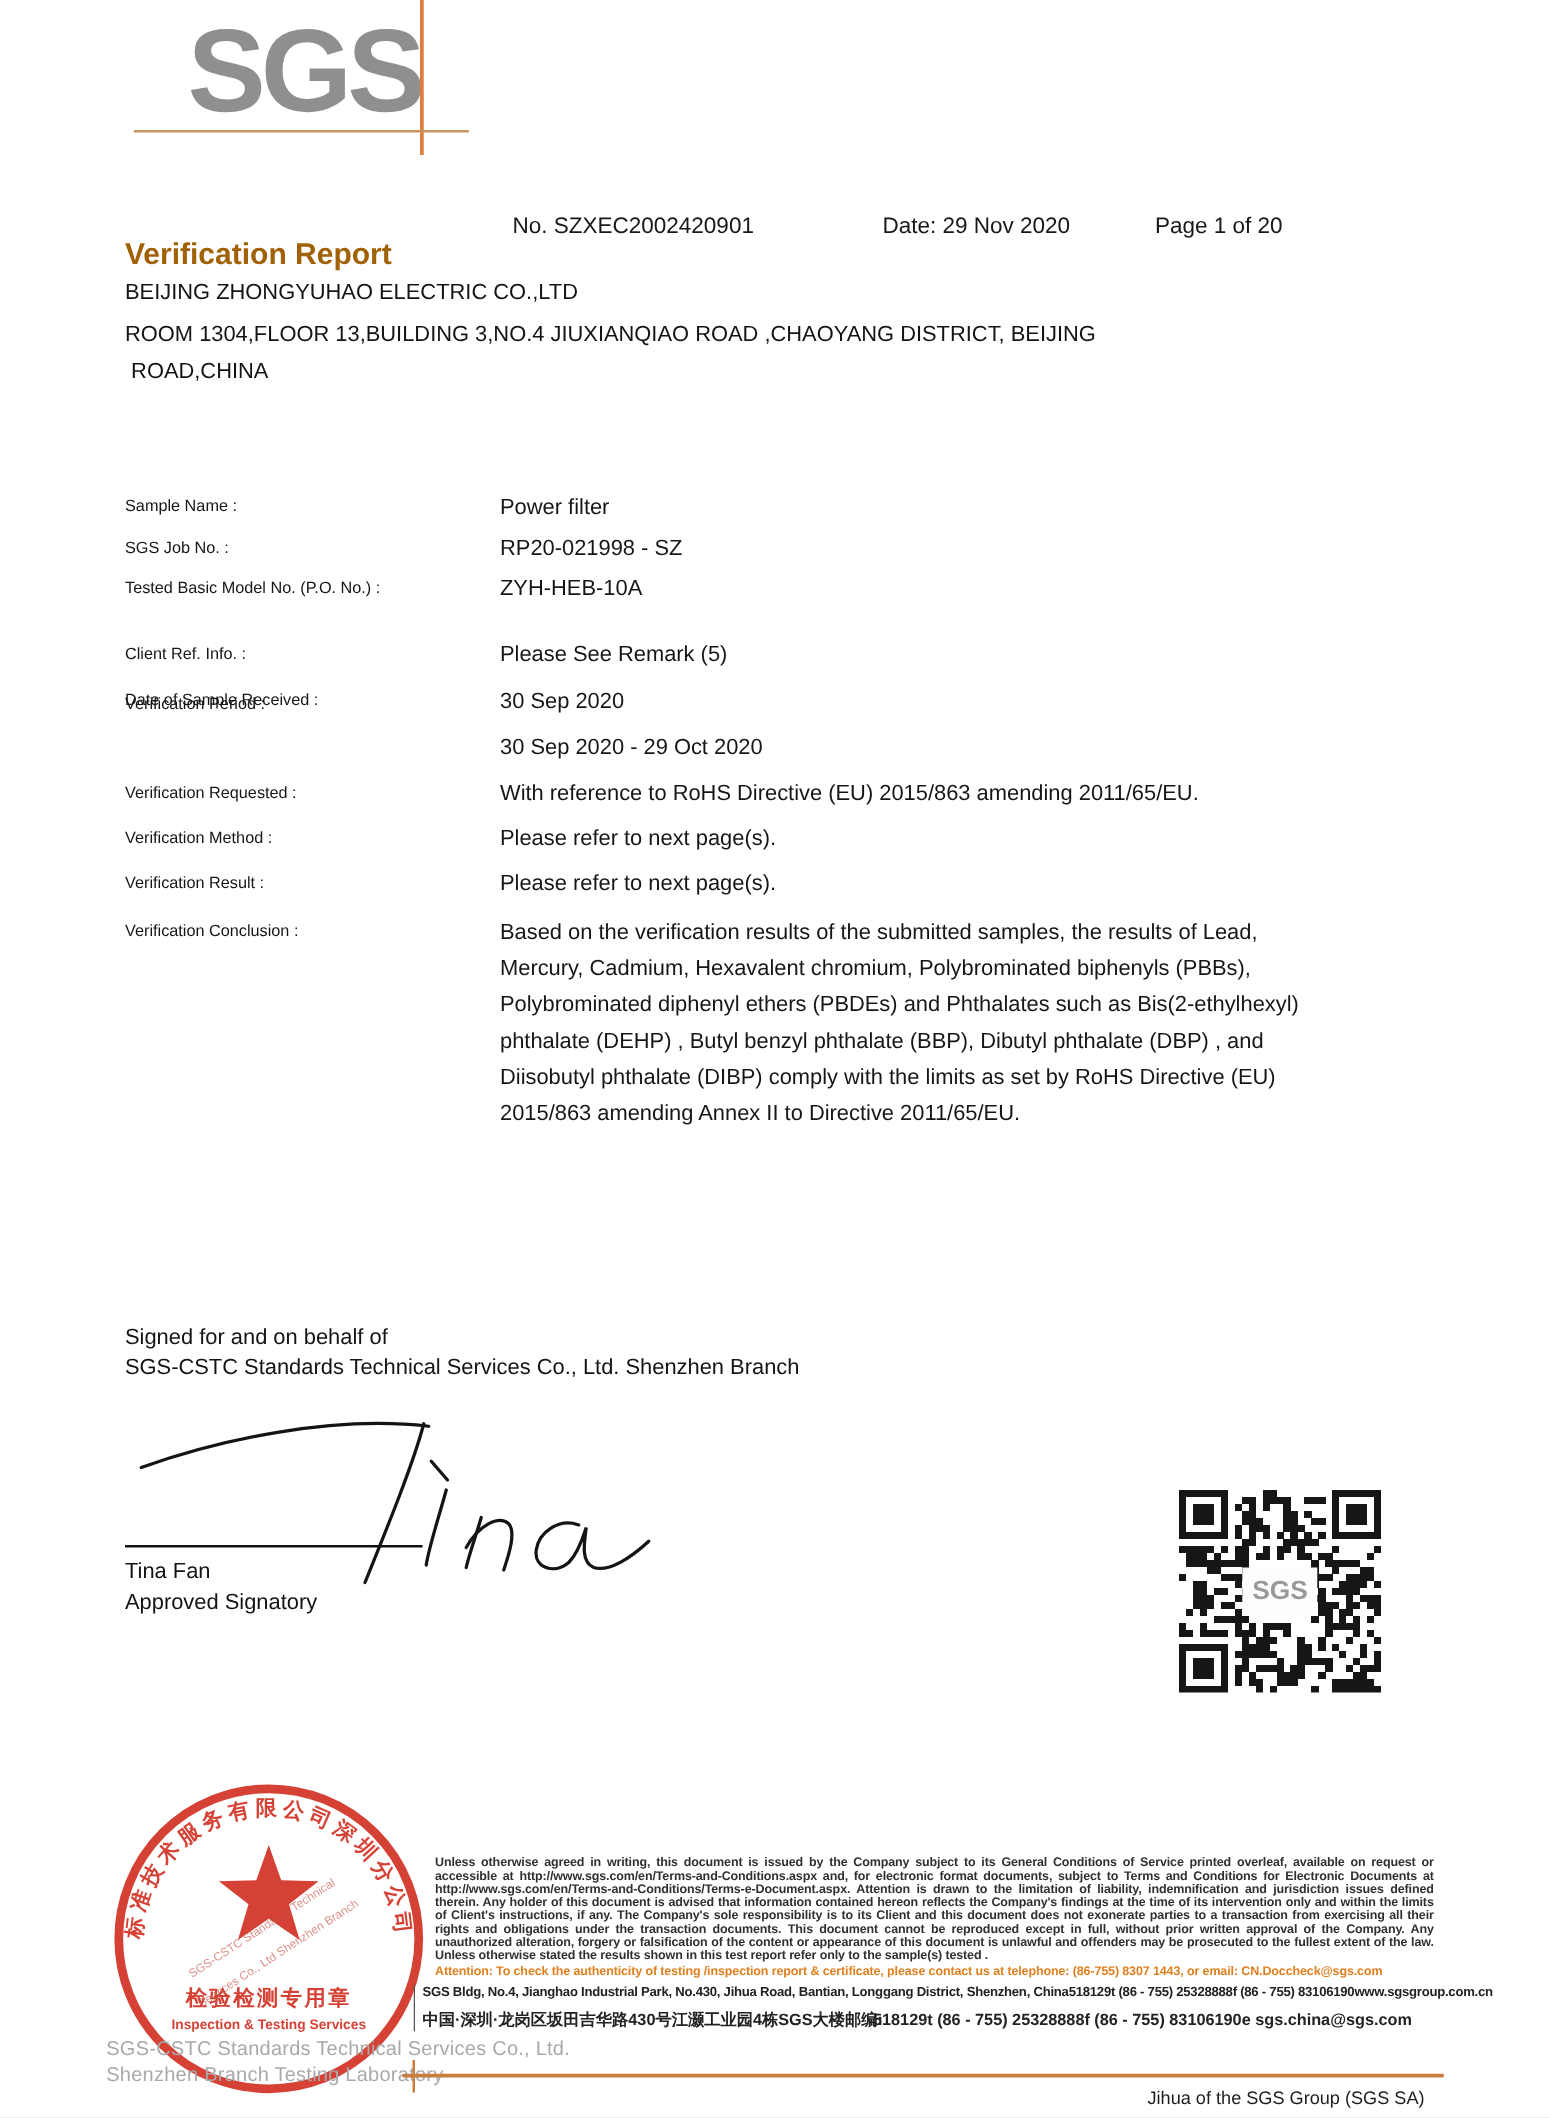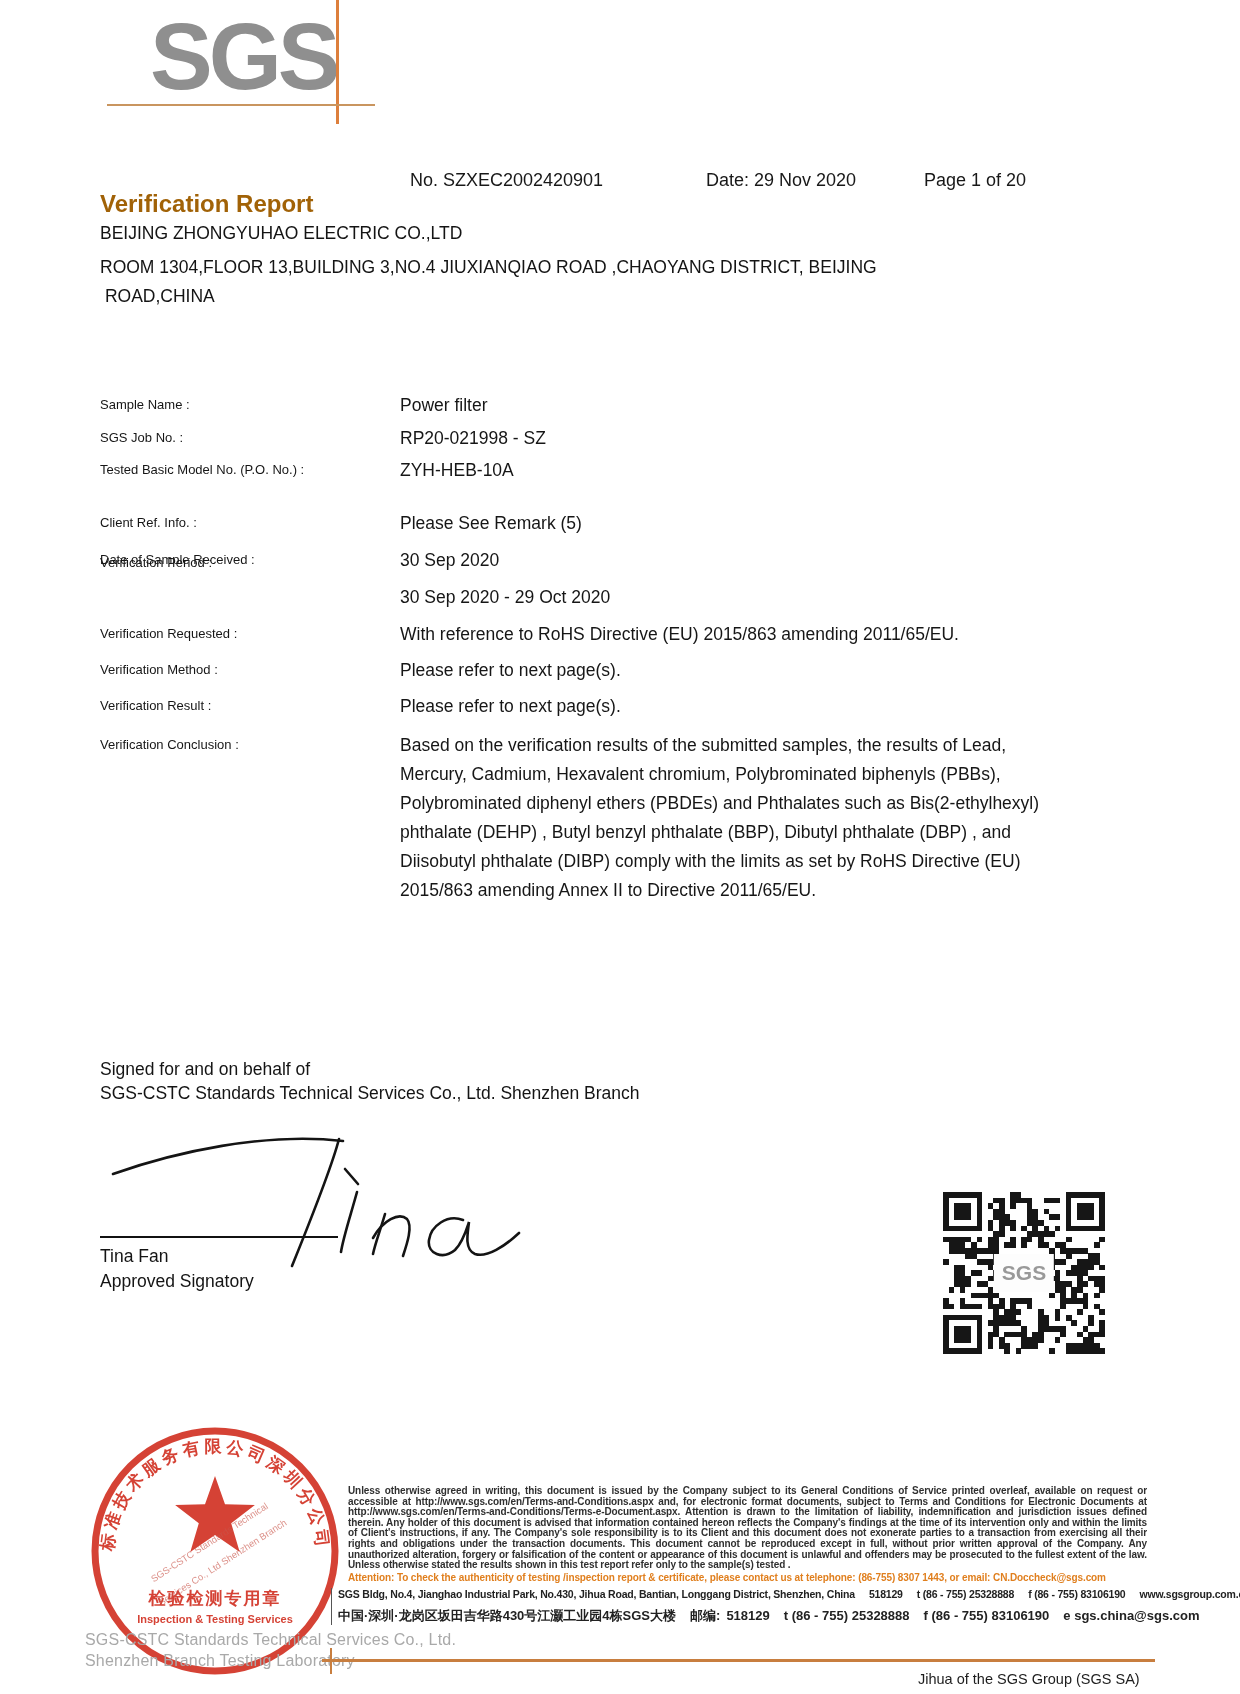--- a/index.html
+++ b/index.html
@@ -42,21 +42,21 @@
   .footer-co{font-size:16px;color:#a9a9a9;letter-spacing:.2px;}
   .fineprint{
     font-size:10px;line-height:10.6px;text-align:justify;color:#303030;
     font-weight:bold;letter-spacing:-0.1px;
   }
   .attention{
     font-size:10px;line-height:11px;color:#e07f1e;font-weight:bold;margin-top:1px;
     letter-spacing:-0.1px;
   }
   .addr-block{border-left:1.5px solid #555;padding-left:6px;}
-  .addr-row{display:flex;align-items:baseline;gap:14px;white-space:nowrap;color:#222;}
+  .addr-row{display:flex;align-items:baseline;white-space:nowrap;color:#222;}
   .addr-row.en{font-size:10.5px;margin-bottom:7px;font-weight:bold;letter-spacing:-0.2px;}
   .addr-row.cn{font-size:13px;font-weight:bold;}
   .addr-row .seg{flex:0 0 auto;}
   .orange-rule{height:3px;background:#c87e3f;}
   .orange-tick{width:2px;background:#c87e3f;}
   .member-note{font-size:14.5px;color:#1d1d1d;}
 
   .seal-svg{mix-blend-mode:multiply;opacity:.93;}
 </style>
 </head>

